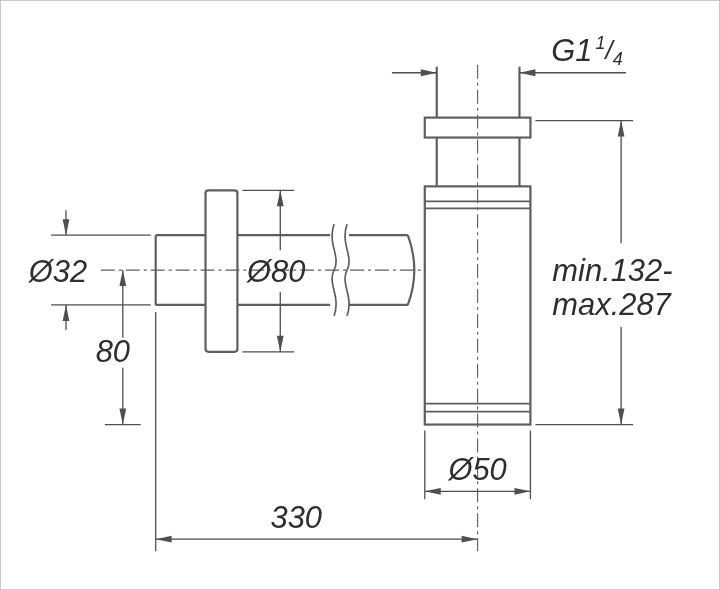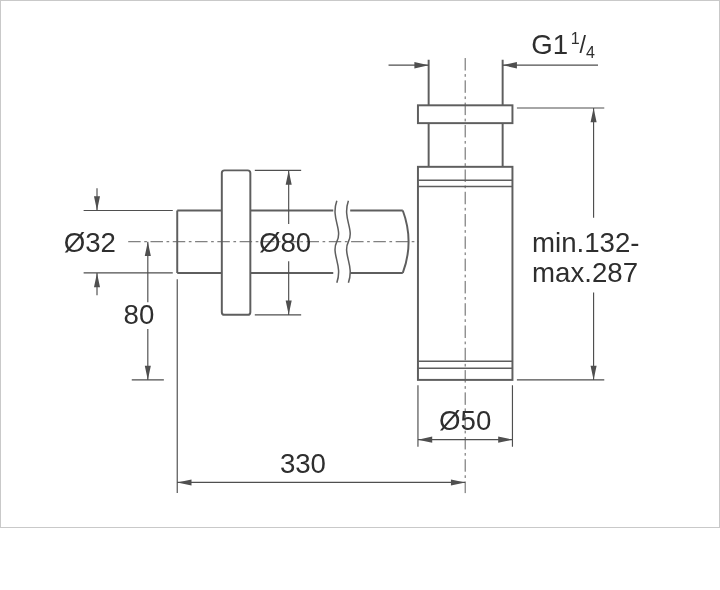--- a/index.html
+++ b/index.html
@@ -4,25 +4,26 @@
 <style>
   html, body {
     margin: 0;
     padding: 0;
     background: #ffffff;
     font-family: "Liberation Sans", sans-serif;
   }
   .stage {
     position: relative;
     width: 720px;
-    height: 528px;
+    height: 590px;
     box-sizing: border-box;
     background: var(--color-background, #ffffff);
     border: 1px solid var(--color-border, #cccccc);
     overflow: hidden;
+    font-style: italic;
   }
   svg { display: block; width: 100%; height: 100%; }
 
   .obj  { stroke: var(--color-object-line, #5e5e5e); stroke-width: 2.2; fill: none; }
   .thin { stroke-width: 1.7; }
   .fillw{ fill: var(--color-background, #ffffff); }
   .cl   { stroke: var(--color-object-line, #6a6a6a); stroke-width: 1.1; fill: none;
           stroke-dasharray: 14 4 3 4; }
   .dim  { stroke: var(--color-dimension-line, #4f4f4f); stroke-width: 1.3; fill: none; }
   .arw  { fill: var(--color-dimension-line, #4f4f4f); stroke: none; }

